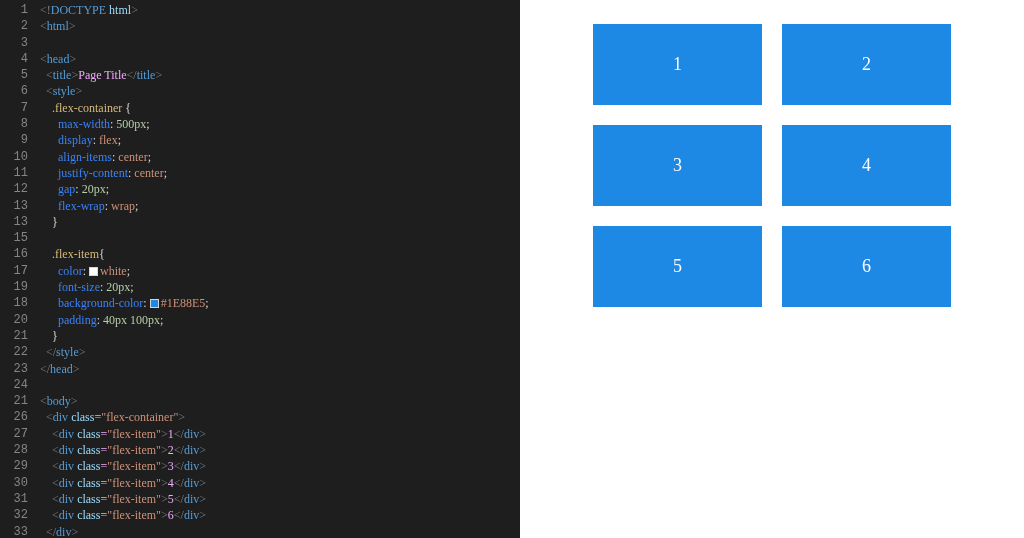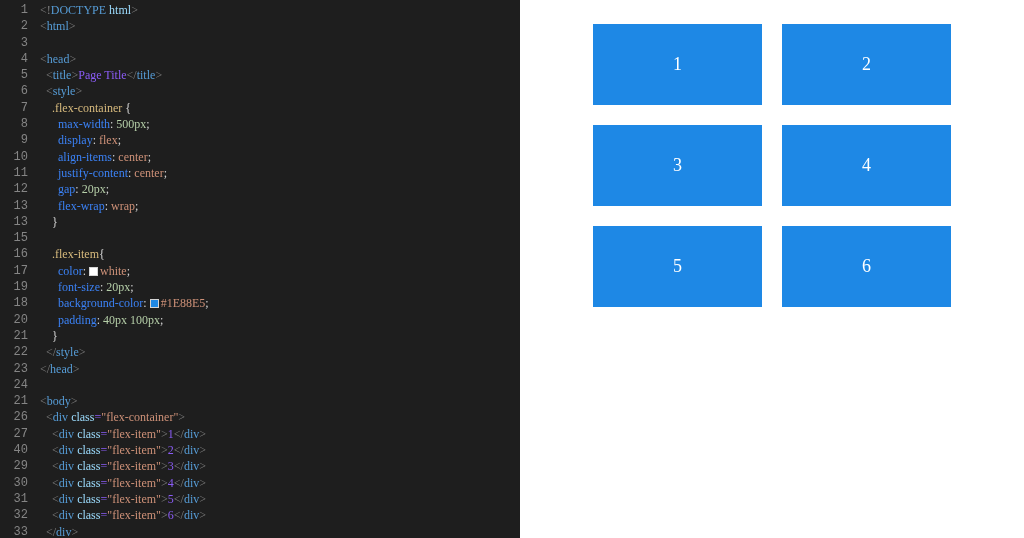--- a/index.html
+++ b/index.html
@@ -44,21 +44,21 @@
       white-space: pre;
       font-family: Liberation Serif, serif;
     }
     .code-line {
       height: 16.3px;
     }
     .tok-bracket { color: #808080; }
     .tok-tag { color: #569cd6; }
     .tok-attr-name { color: #9cdcfe; }
     .tok-string { color: #ce9178; }
-    .tok-text { color: #8b5cf6; }
+    .tok-text { color: #f0abfc; }
     .tok-selector { color: #d7ba7d; }
     .tok-brace { color: #d4d4d4; }
     .tok-prop { color: #3b82f6; }
     .tok-value { color: #ce9178; }
     .tok-num { color: #b5cea8; text-align: center; }
     .tok-colon { color: #d4d4d4; }
     .tok-semi { color: #d4d4d4; }
     .color-swatch {
       display: inline-block;
       width: 9px;
@@ -119,21 +119,21 @@
       <div>19</div>
       <div>18</div>
       <div>20</div>
       <div>21</div>
       <div>22</div>
       <div>23</div>
       <div>24</div>
       <div>21</div>
       <div>26</div>
       <div>27</div>
-      <div>40</div>
+      <div>28</div>
       <div>29</div>
       <div>30</div>
       <div>31</div>
       <div>32</div>
       <div>33</div>
     </div>
   <div class="code-area" id="code"><div class="code-line"><span class="tok-bracket">&lt;!</span><span class="tok-tag">DOCTYPE</span> <span class="tok-attr-name">html</span><span class="tok-bracket">&gt;</span></div><div class="code-line"><span class="tok-bracket">&lt;</span><span class="tok-tag">html</span><span class="tok-bracket">&gt;</span></div><div class="code-line">&nbsp;</div><div class="code-line"><span class="tok-bracket">&lt;</span><span class="tok-tag">head</span><span class="tok-bracket">&gt;</span></div><div class="code-line">  <span class="tok-bracket">&lt;</span><span class="tok-tag">title</span><span class="tok-bracket">&gt;</span><span class="tok-text">Page Title</span><span class="tok-bracket">&lt;/</span><span class="tok-tag">title</span><span class="tok-bracket">&gt;</span></div><div class="code-line">  <span class="tok-bracket">&lt;</span><span class="tok-tag">style</span><span class="tok-bracket">&gt;</span></div><div class="code-line">    <span class="tok-selector">.flex-container</span> <span class="tok-brace">{</span></div><div class="code-line">      <span class="tok-prop">max-width</span><span class="tok-colon">: </span><span class="tok-num">500px</span><span class="tok-semi">;</span></div><div class="code-line">      <span class="tok-prop">display</span><span class="tok-colon">: </span><span class="tok-value">flex</span><span class="tok-semi">;</span></div><div class="code-line">      <span class="tok-prop">align-items</span><span class="tok-colon">: </span><span class="tok-value">center</span><span class="tok-semi">;</span></div><div class="code-line">      <span class="tok-prop">justify-content</span><span class="tok-colon">: </span><span class="tok-value">center</span><span class="tok-semi">;</span></div><div class="code-line">      <span class="tok-prop">gap</span><span class="tok-colon">: </span><span class="tok-num">20px</span><span class="tok-semi">;</span></div><div class="code-line">      <span class="tok-prop">flex-wrap</span><span class="tok-colon">: </span><span class="tok-value">wrap</span><span class="tok-semi">;</span></div><div class="code-line">    <span class="tok-brace">}</span></div><div class="code-line">&nbsp;</div><div class="code-line">    <span class="tok-selector">.flex-item</span><span class="tok-brace">{</span></div><div class="code-line">      <span class="tok-prop">color</span><span class="tok-colon">: </span><span class="color-swatch" style="background:#ffffff"></span><span class="tok-value">white</span><span class="tok-semi">;</span></div><div class="code-line">      <span class="tok-prop">font-size</span><span class="tok-colon">: </span><span class="tok-num">20px</span><span class="tok-semi">;</span></div><div class="code-line">      <span class="tok-prop">background-color</span><span class="tok-colon">: </span><span class="color-swatch" style="background:#1E88E5"></span><span class="tok-value">#1E88E5</span><span class="tok-semi">;</span></div><div class="code-line">      <span class="tok-prop">padding</span><span class="tok-colon">: </span><span class="tok-num">40px</span> <span class="tok-num">100px</span><span class="tok-semi">;</span></div><div class="code-line">    <span class="tok-brace">}</span></div><div class="code-line">  <span class="tok-bracket">&lt;/</span><span class="tok-tag">style</span><span class="tok-bracket">&gt;</span></div><div class="code-line"><span class="tok-bracket">&lt;/</span><span class="tok-tag">head</span><span class="tok-bracket">&gt;</span></div><div class="code-line">&nbsp;</div><div class="code-line"><span class="tok-bracket">&lt;</span><span class="tok-tag">body</span><span class="tok-bracket">&gt;</span></div><div class="code-line">  <span class="tok-bracket">&lt;</span><span class="tok-tag">div</span> <span class="tok-attr-name">class</span><span class="tok-text">=</span><span class="tok-string">"flex-container"</span><span class="tok-bracket">&gt;</span></div><div class="code-line">    <span class="tok-bracket">&lt;</span><span class="tok-tag">div</span> <span class="tok-attr-name">class</span><span class="tok-text">=</span><span class="tok-string">"flex-item"</span><span class="tok-bracket">&gt;</span><span class="tok-text">1</span><span class="tok-bracket">&lt;/</span><span class="tok-tag">div</span><span class="tok-bracket">&gt;</span></div><div class="code-line">    <span class="tok-bracket">&lt;</span><span class="tok-tag">div</span> <span class="tok-attr-name">class</span><span class="tok-text">=</span><span class="tok-string">"flex-item"</span><span class="tok-bracket">&gt;</span><span class="tok-text">2</span><span class="tok-bracket">&lt;/</span><span class="tok-tag">div</span><span class="tok-bracket">&gt;</span></div><div class="code-line">    <span class="tok-bracket">&lt;</span><span class="tok-tag">div</span> <span class="tok-attr-name">class</span><span class="tok-text">=</span><span class="tok-string">"flex-item"</span><span class="tok-bracket">&gt;</span><span class="tok-text">3</span><span class="tok-bracket">&lt;/</span><span class="tok-tag">div</span><span class="tok-bracket">&gt;</span></div><div class="code-line">    <span class="tok-bracket">&lt;</span><span class="tok-tag">div</span> <span class="tok-attr-name">class</span><span class="tok-text">=</span><span class="tok-string">"flex-item"</span><span class="tok-bracket">&gt;</span><span class="tok-text">4</span><span class="tok-bracket">&lt;/</span><span class="tok-tag">div</span><span class="tok-bracket">&gt;</span></div><div class="code-line">    <span class="tok-bracket">&lt;</span><span class="tok-tag">div</span> <span class="tok-attr-name">class</span><span class="tok-text">=</span><span class="tok-string">"flex-item"</span><span class="tok-bracket">&gt;</span><span class="tok-text">5</span><span class="tok-bracket">&lt;/</span><span class="tok-tag">div</span><span class="tok-bracket">&gt;</span></div><div class="code-line">    <span class="tok-bracket">&lt;</span><span class="tok-tag">div</span> <span class="tok-attr-name">class</span><span class="tok-text">=</span><span class="tok-string">"flex-item"</span><span class="tok-bracket">&gt;</span><span class="tok-text">6</span><span class="tok-bracket">&lt;/</span><span class="tok-tag">div</span><span class="tok-bracket">&gt;</span></div><div class="code-line">  <span class="tok-bracket">&lt;/</span><span class="tok-tag">div</span><span class="tok-bracket">&gt;</span></div></div>
 </div>
 
 <div class="preview-pane">

